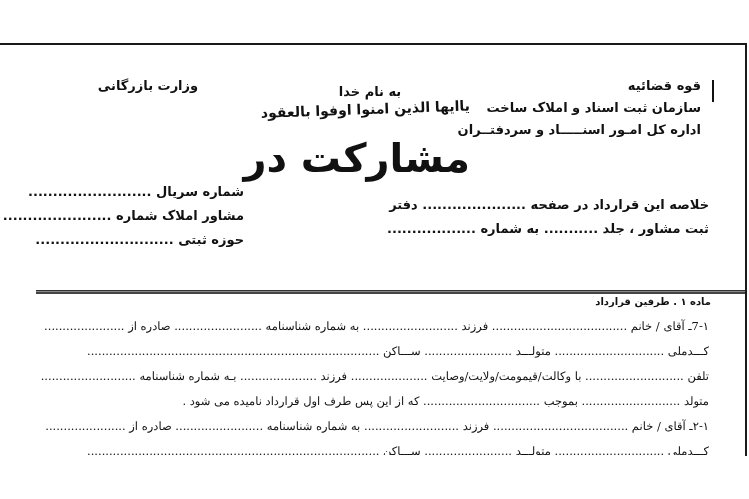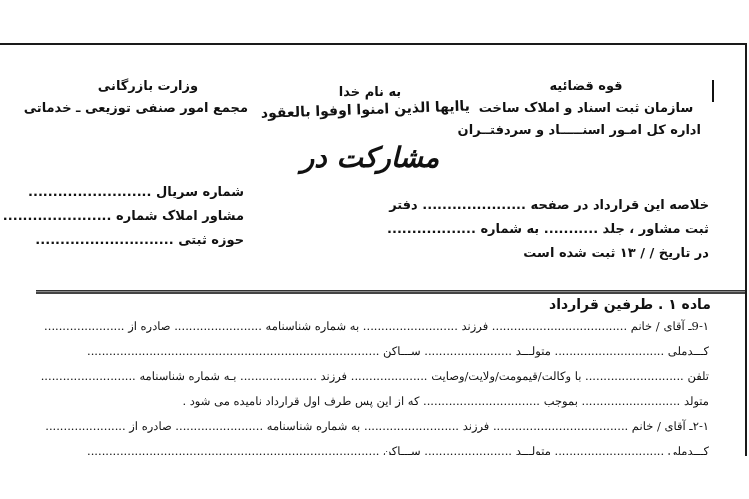--- a/index.html
+++ b/index.html
@@ -3,33 +3,33 @@
 <meta charset="utf-8">
 <style>
   html, body { margin:0; padding:0; background:#ffffff; }
   body { width:749px; height:499px; position:relative; overflow:hidden;
          font-family:"DejaVu Sans", sans-serif; color:#111; }
   .page { position:absolute; left:0; top:0; width:749px; height:499px; background:#fff; }
   .top-rule { position:absolute; left:0; top:43px; width:747px; height:2px; background:#1a1a1a; }
   .right-rule { position:absolute; left:745px; top:43px; width:2px; height:413px; background:#1a1a1a; }
   .cursor-bar { position:absolute; left:712px; top:80px; width:2px; height:22px; background:#111; }
   .abs { position:absolute; direction:rtl; white-space:nowrap; }
-  .hdr { font-weight:bold; font-size:13px; text-align:center; line-height:22px; }
+  .hdr { font-weight:bold; font-size:13px; line-height:22px; }
   .hdr-right { right:48px; top:75px; width:230px; }
   .hdr-left { left:48px; top:75px; width:200px; text-align:center; }
   .center-block { left:270px; top:84px; width:200px; text-align:center; }
   .bismillah { font-weight:bold; font-size:13px; }
   .verse { font-weight:bold; font-size:14px; margin-top:2px; transform:rotate(-2deg); }
-  .main-title { font-weight:bold; font-size:28px; line-height:54px; margin-top:14px; letter-spacing:1px;font-style:italic; }
+  .main-title { font-weight:bold; font-size:40px; line-height:54px; margin-top:14px; letter-spacing:1px; }
   .meta { font-weight:bold; font-size:13px; line-height:24px; }
   .meta-left { right:505px; top:180px; }
   .meta-right { right:40px; top:193px; }
   .sep { position:absolute; left:36px; top:290px; width:709px; height:4px;
          border-top:1px solid #333; border-bottom:2px solid #444; box-sizing:border-box; background:#888; }
-  .article-title { position:absolute; right:38px; top:296px; direction:rtl; font-weight:bold; font-size:14px; }
+  .article-title { position:absolute; right:38px; top:296px; direction:rtl; font-weight:bold; font-size:10px; }
   .row { position:absolute; right:40px; left:36px; direction:rtl; font-family:"DejaVu Serif", serif;
          font-size:11.5px; white-space:nowrap; overflow:hidden; line-height:16px; }
 </style>
 </head>
 <body>
 
 <div class="page">
   <div class="top-rule"></div>
   <div class="right-rule"></div>
   <div class="cursor-bar"></div>
@@ -41,38 +41,36 @@
   </div>
 
   <div class="abs center-block">
     <div class="bismillah">به نام خدا</div>
     <div class="verse">یاایها الذین امنوا اوفوا بالعقود</div>
     <div class="main-title">مشارکت در</div>
   </div>
 
   <div class="abs hdr hdr-left">
     <div>وزارت بازرگانی</div>
-    <div>مجمع امور صنفی توزیعی ـ خدماتی</div>
   </div>
 
   <div class="abs meta meta-left">
     <div>شماره سریال .........................</div>
     <div>مشاور املاک شماره ......................</div>
     <div>حوزه ثبتی ............................</div>
   </div>
 
   <div class="abs meta meta-right">
     <div>خلاصه این قرارداد در صفحه ..................... دفتر</div>
     <div>ثبت مشاور ، جلد ........... به شماره ..................</div>
-    <div>در تاریخ    /    /    ۱۳  ثبت شده است</div>
   </div>
 
   <div class="sep"></div>
 
   <div class="article-title">ماده ۱ . طرفین قرارداد</div>
 
-  <div class="row" style="top:318px">9-۱ـ آقای / خانم ..................................... فرزند .......................... به شماره شناسنامه ........................ صادره از ......................</div>
+  <div class="row" style="top:318px">7-۱ـ آقای / خانم ..................................... فرزند .......................... به شماره شناسنامه ........................ صادره از ......................</div>
   <div class="row" style="top:343px">کـــدملی .............................. متولـــد ........................ ســـاکن ................................................................................</div>
   <div class="row" style="top:368px">تلفن ........................... با وکالت/قیمومت/ولایت/وصایت ..................... فرزند ..................... بـه شماره شناسنامه ..........................</div>
   <div class="row" style="top:393px">متولد ........................... بموجب ................................ که از این پس طرف اول قرارداد نامیده می شود .</div>
   <div class="row" style="top:418px">۲-۱ـ آقای / خانم ..................................... فرزند .......................... به شماره شناسنامه ........................ صادره از ......................</div>
   <div class="row" style="top:443px; height:12px;">کـــدملی .............................. متولـــد ........................ ســـاکن ................................................................................</div>
 </div>
 
 </body></html>

